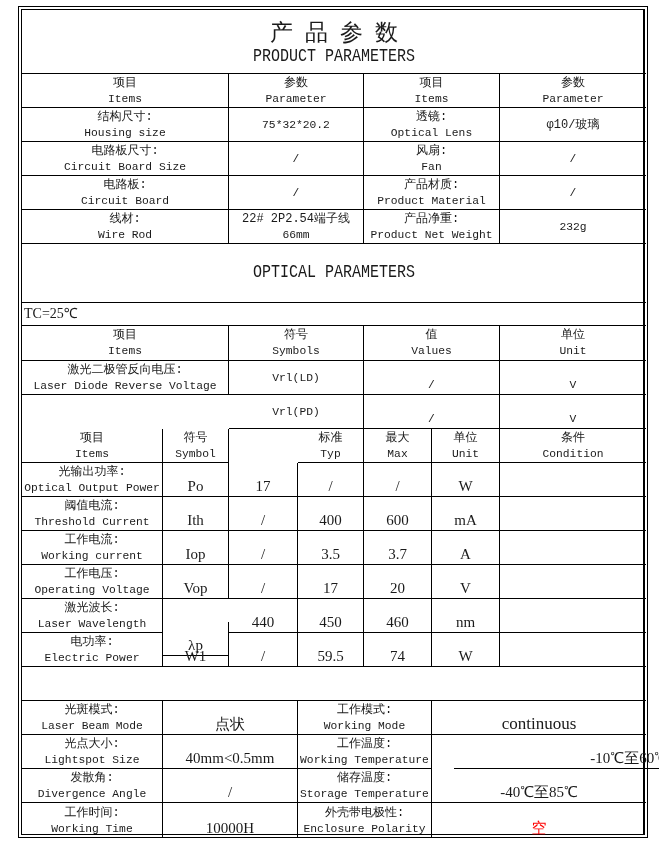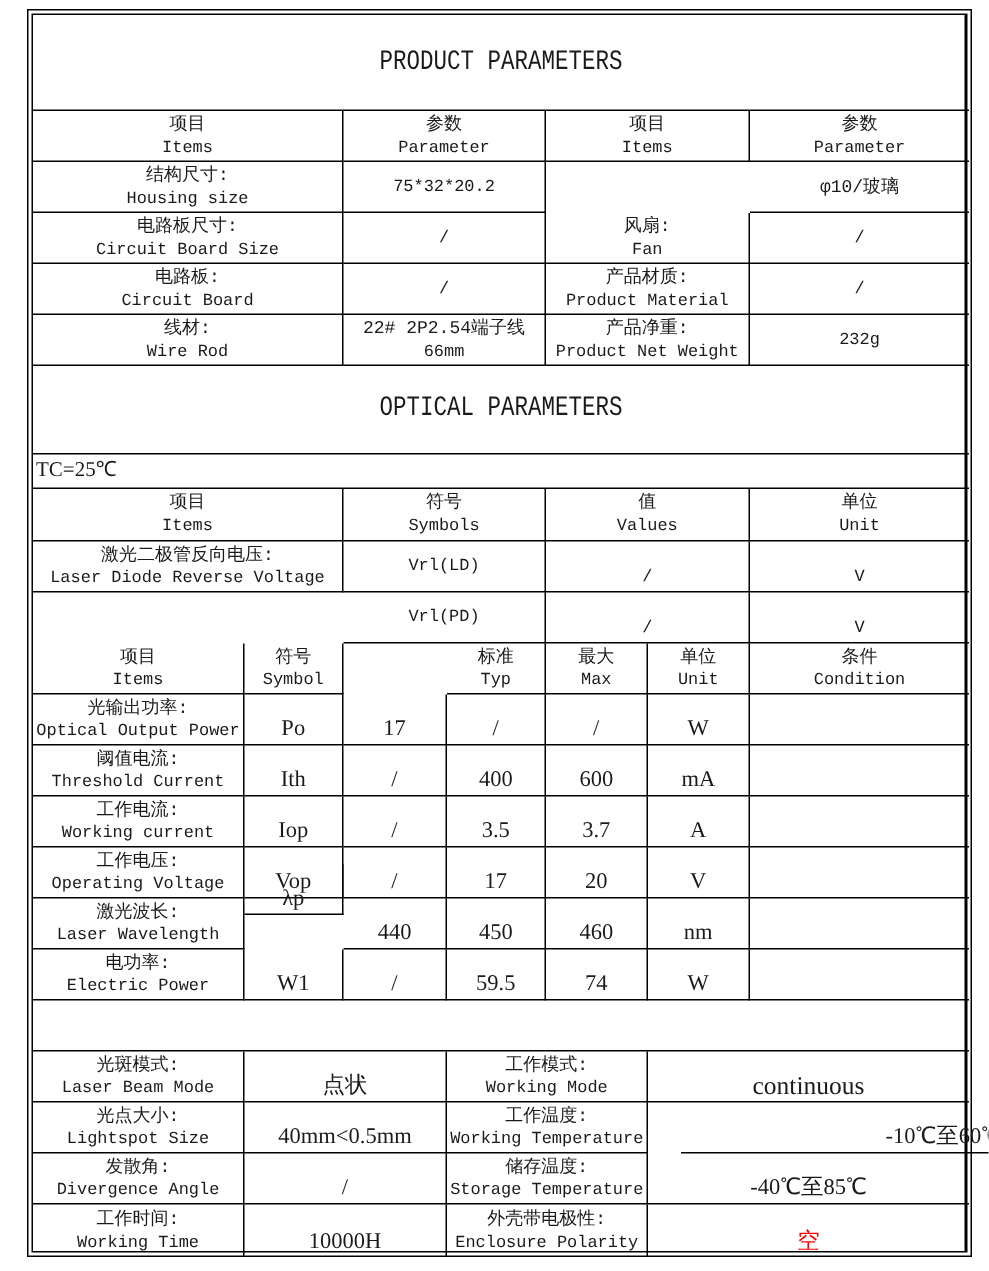--- a/index.html
+++ b/index.html
@@ -23,20 +23,21 @@
     .tc { font-family: "Liberation Serif", serif; font-size: 14px; align-items: flex-start; padding-left: 2px; }
     .red { color: #ff0000; }
   </style>
 </head>
 <body>
 
 <div class="sheet">
  <div class="inner" id="grid">
 
   <div class="cell noright" style="left:0;top:0;width:624px;height:64px;">
+    <div class="title-cn">产品参数</div>
     <div class="title-en">PRODUCT PARAMETERS</div>
   </div>
 
   <div class="cell" style="left:0;top:64px;width:207px;height:34px;">
     <span class="cn">项目</span>
     <span class="en">Items</span>
   </div>
   <div class="cell" style="left:207px;top:64px;width:135px;height:34px;">
     <span class="cn">参数</span>
     <span class="en">Parameter</span>
@@ -49,20 +50,24 @@
     <span class="cn">参数</span>
     <span class="en">Parameter</span>
   </div>
 
   <div class="cell" style="left:0;top:98px;width:207px;height:34px;">
     <span class="cn">结构尺寸:</span>
     <span class="en">Housing size</span>
   </div>
   <div class="cell" style="left:207px;top:98px;width:135px;height:34px;">
     <span class="en">75*32*20.2</span>
+  </div>
+  <div class="cell" style="left:342px;top:98px;width:136px;height:34px;">
+    <span class="cn">透镜:</span>
+    <span class="en">Optical Lens</span>
   </div>
   <div class="cell noright" style="left:478px;top:98px;width:146px;height:34px;">
     <span class="cn">φ10/玻璃</span>
   </div>
 
   <div class="cell" style="left:0;top:132px;width:207px;height:34px;">
     <span class="cn">电路板尺寸:</span>
     <span class="en">Circuit Board Size</span>
   </div>
   <div class="cell" style="left:207px;top:132px;width:135px;height:34px;">
@@ -267,21 +272,21 @@
         <div class="cell bottom" style="left: 410px; top: 555px; width: 68px; height: 34px;">
           <span class="big">V</span>
         </div>
         <div class="cell noright bottom" style="left: 478px; top: 555px; width: 146px; height: 34px;">
           <span class="big"></span>
         </div>
         <div class="cell" style="left: 0px; top: 589px; width: 141px; height: 34px;">
           <span class="cn">激光波长:</span>
           <span class="en">Laser Wavelength</span>
         </div>
-        <div class="cell bottom" style="left: 141px; top: 566px; width: 66px; height: 34px;">
+        <div class="cell bottom" style="left: 141px; top: 612px; width: 66px; height: 34px;">
           <span class="big">λp</span>
         </div>
         <div class="cell bottom" style="left: 207px; top: 589px; width: 69px; height: 34px;">
           <span class="big">440</span>
         </div>
         <div class="cell bottom" style="left: 276px; top: 589px; width: 66px; height: 34px;">
           <span class="big">450</span>
         </div>
         <div class="cell bottom" style="left: 342px; top: 589px; width: 68px; height: 34px;">
           <span class="big">460</span>

